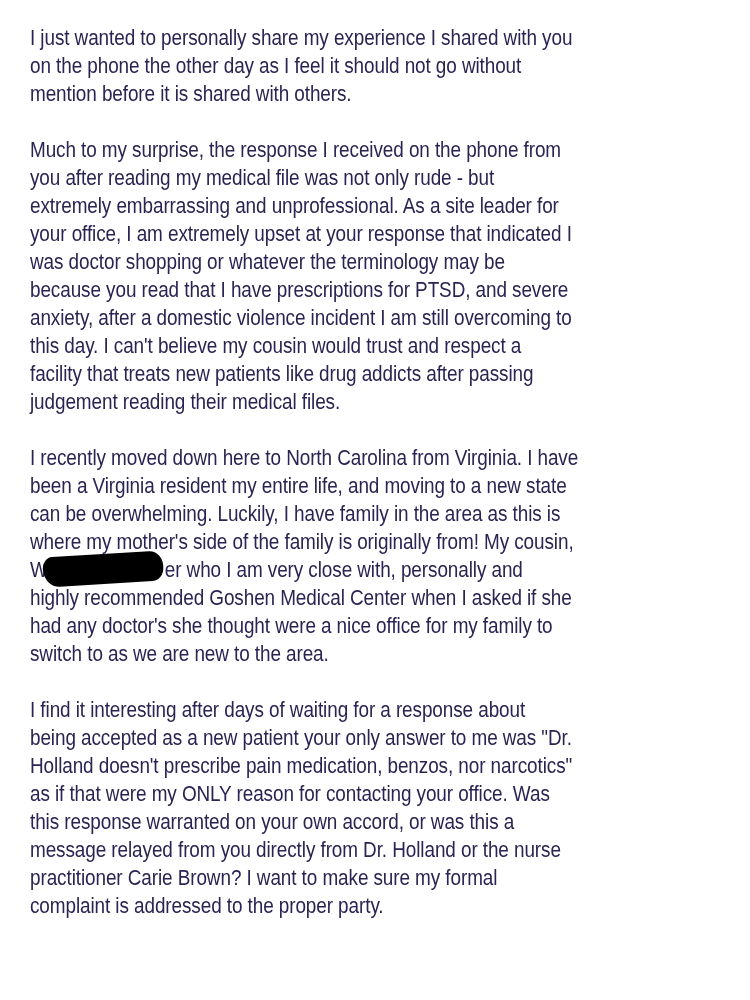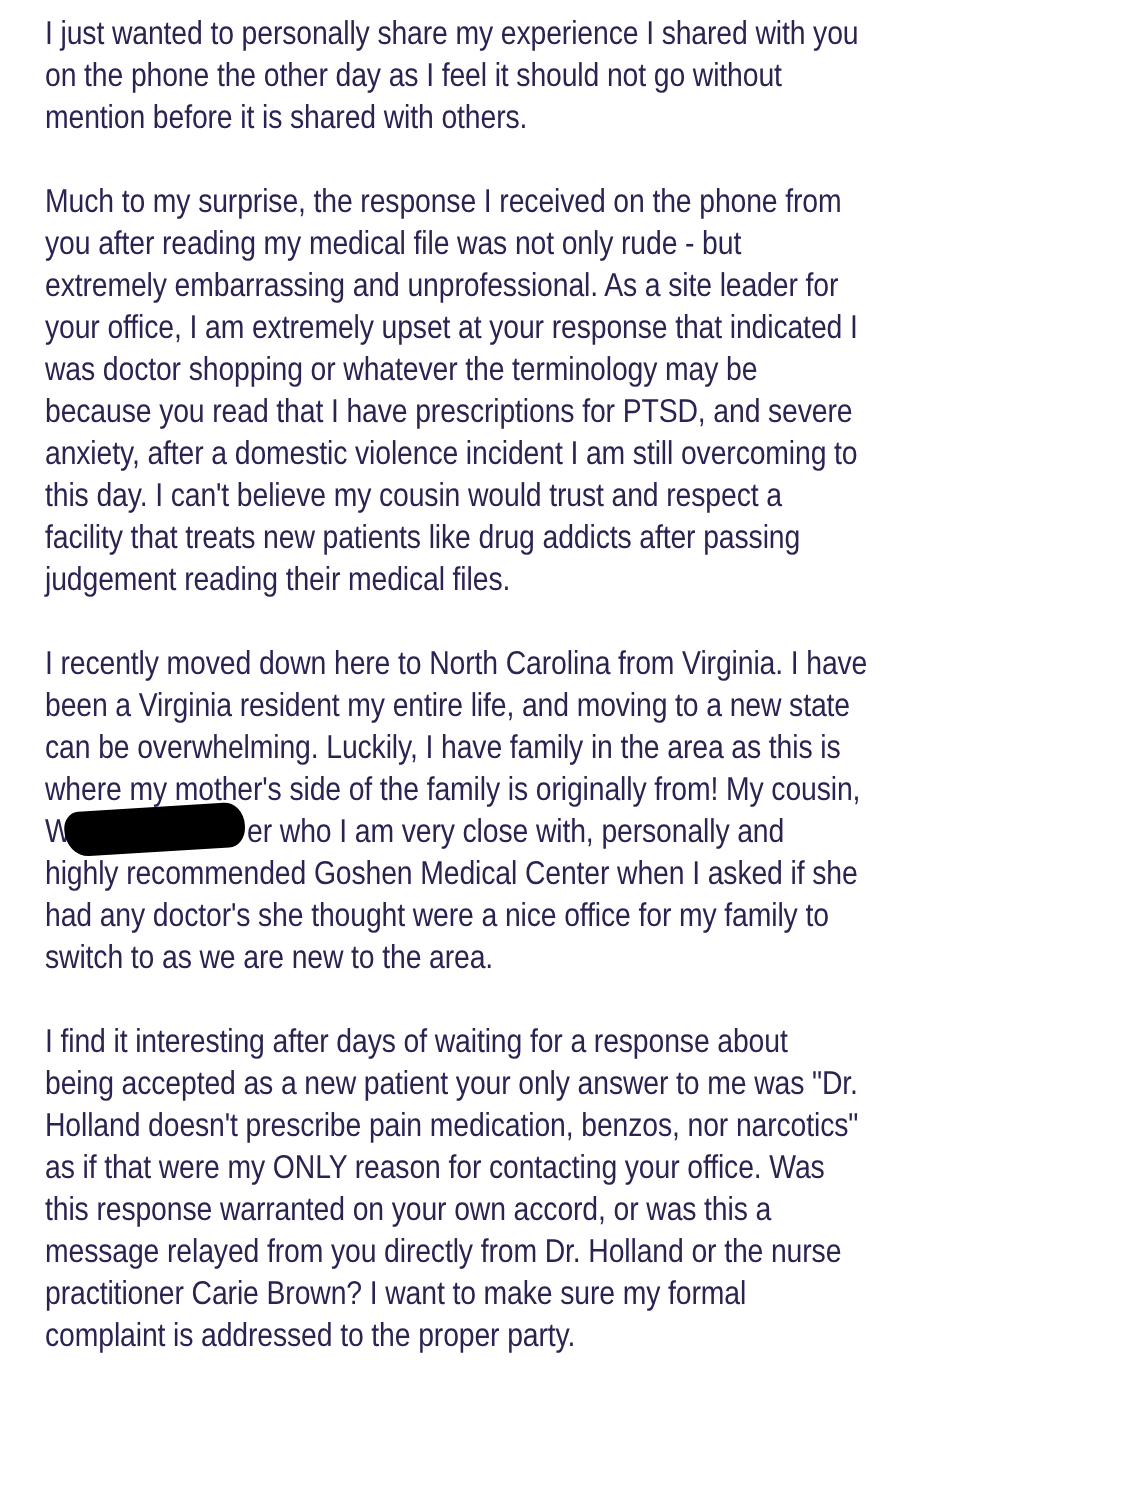--- a/index.html
+++ b/index.html
@@ -2,21 +2,21 @@
 <html><head>
   <meta charset="utf-8">
   <style>
     html, body { margin: 0; padding: 0; background: #ffffff; }
     body { width: 750px; height: 1000px; overflow: hidden; position: relative; }
     .doc {
       position: absolute; left: 30px; top: 8px; width: 715px;
       font-family: "Liberation Sans", sans-serif;
       color: #2b2452;
     }
-    .para { margin: 0 0 28px 0; }
+    .para { margin: 16px 0 28px 0; }
     .line {
       display: block; height: 28px; line-height: 28px;
       font-size: 22px; white-space: nowrap;
       transform-origin: left center;
       transform: scaleX(0.86);
       letter-spacing: -0.1px;
     }
     .signoff .line { transform: scaleX(0.95); font-size: 21px; }
     .redaction {
       display: inline-block; width: 140px; height: 30px;

